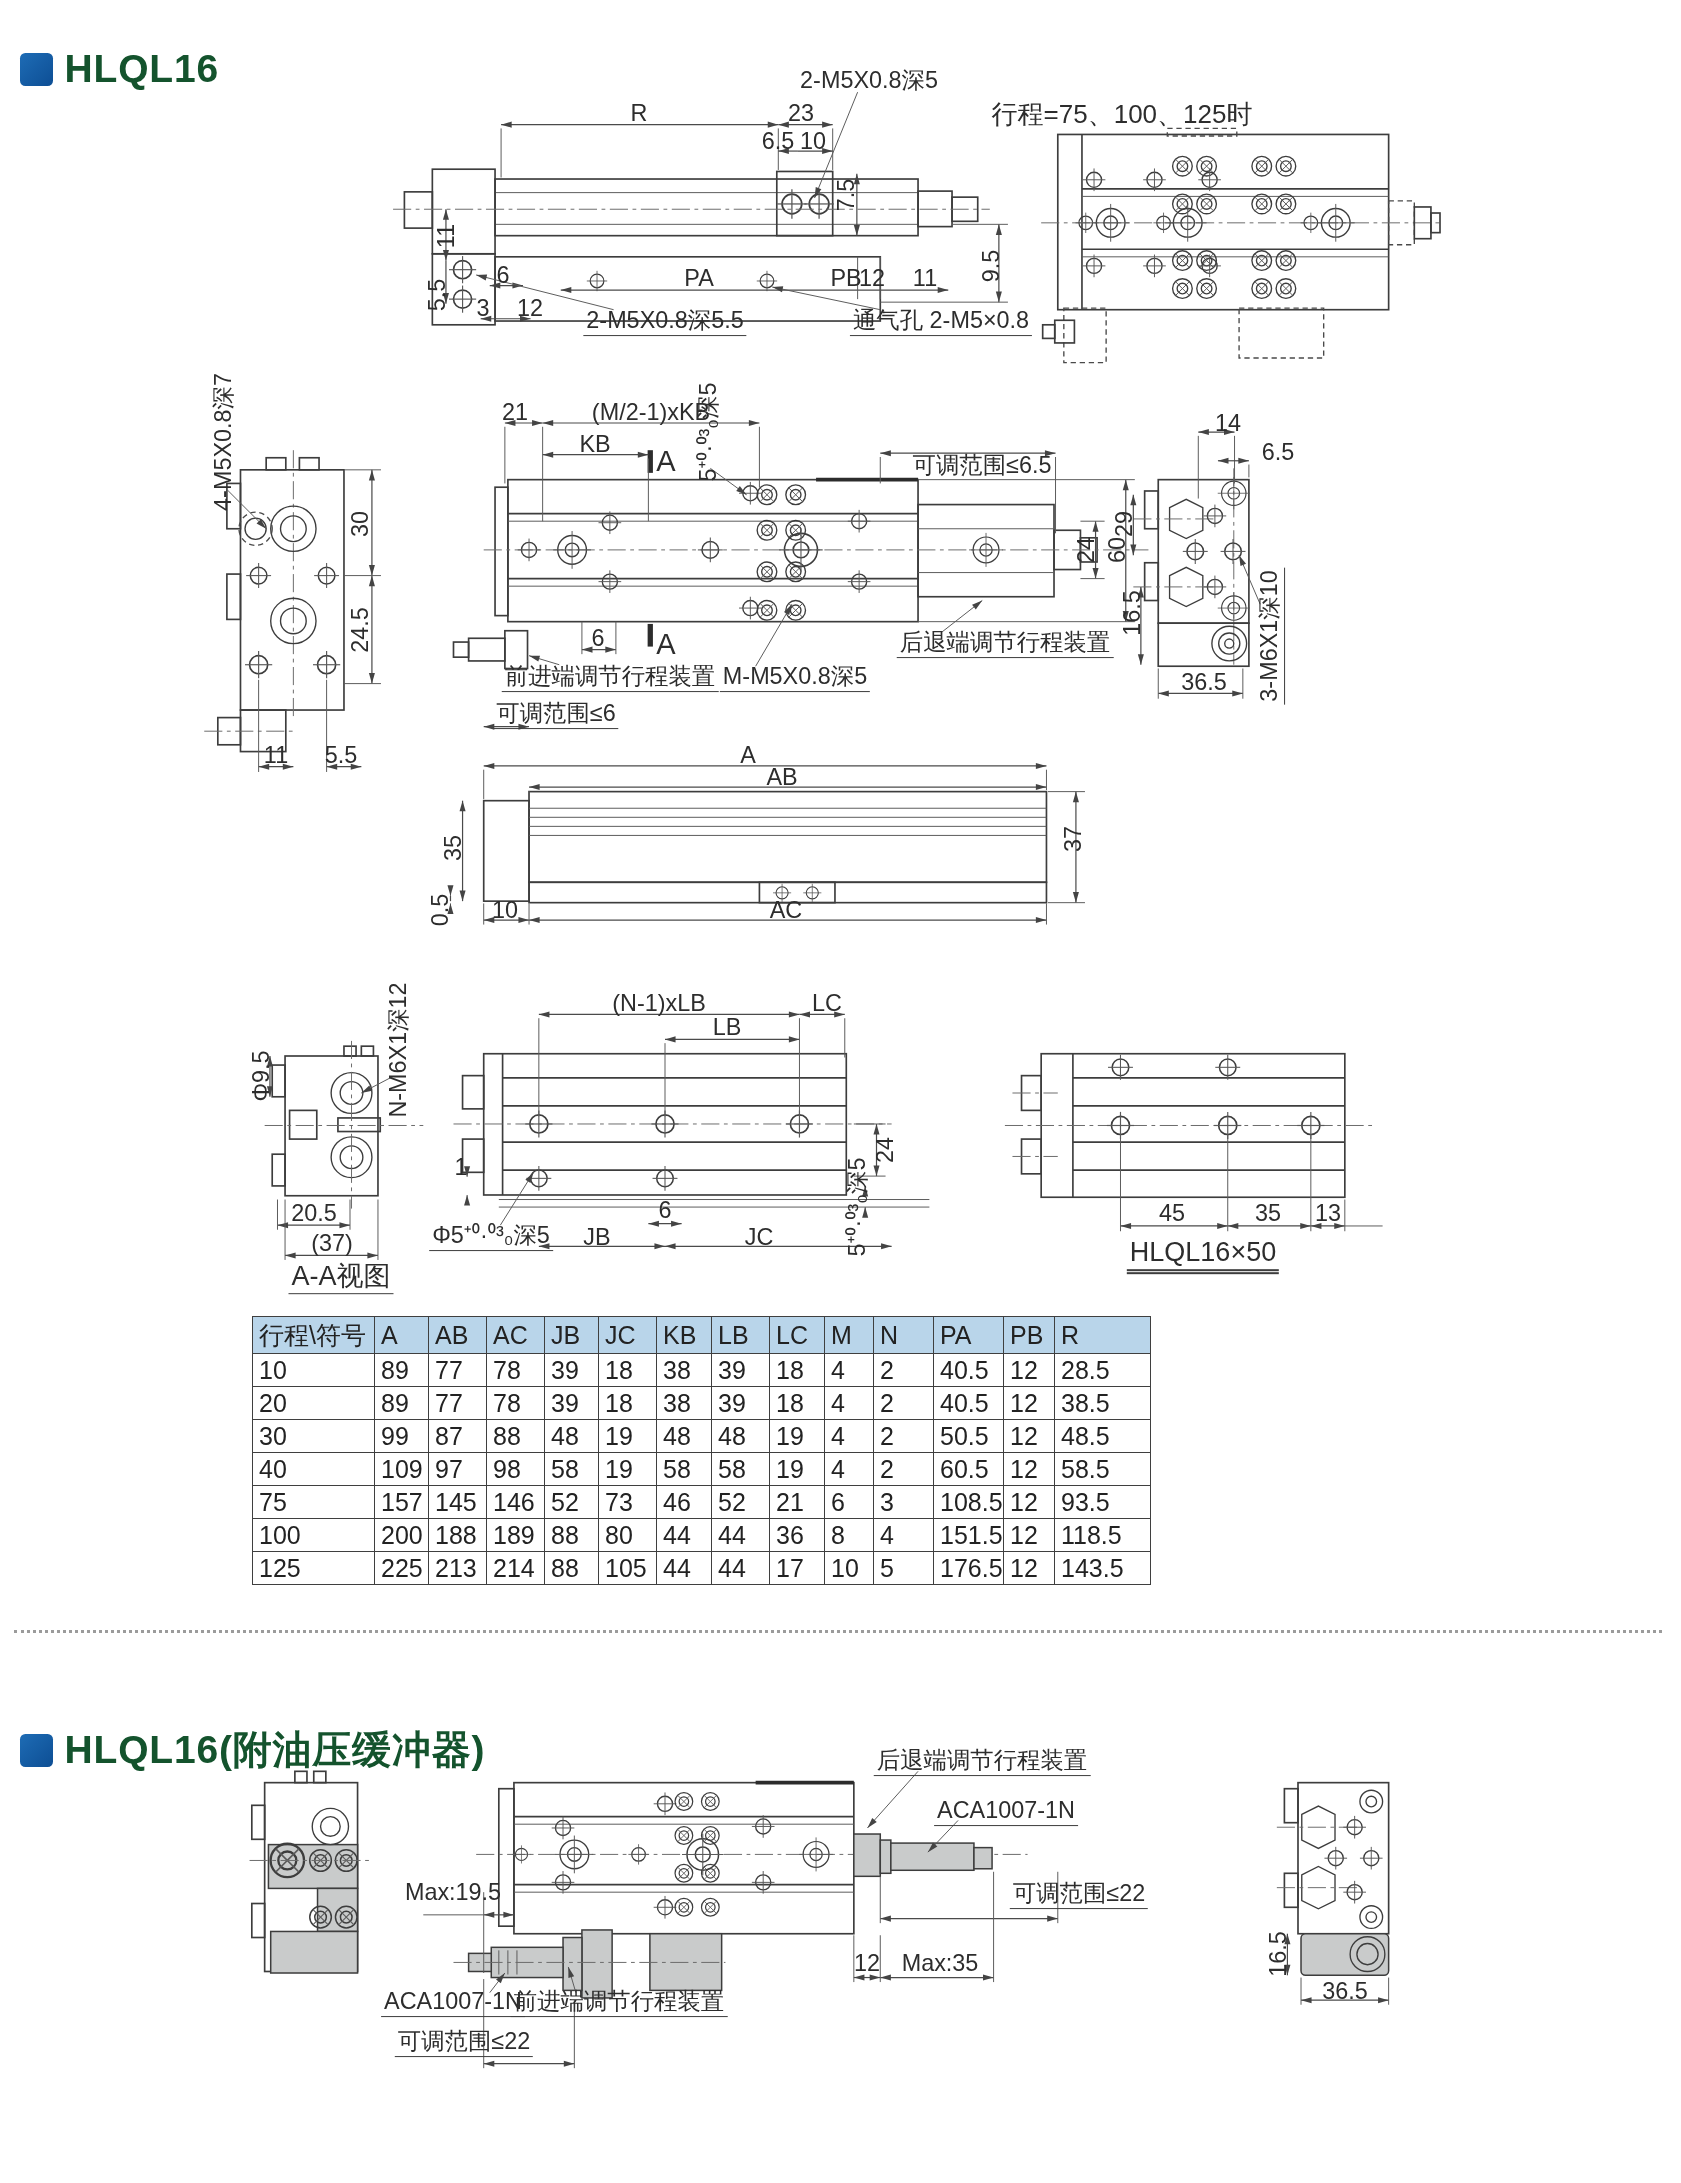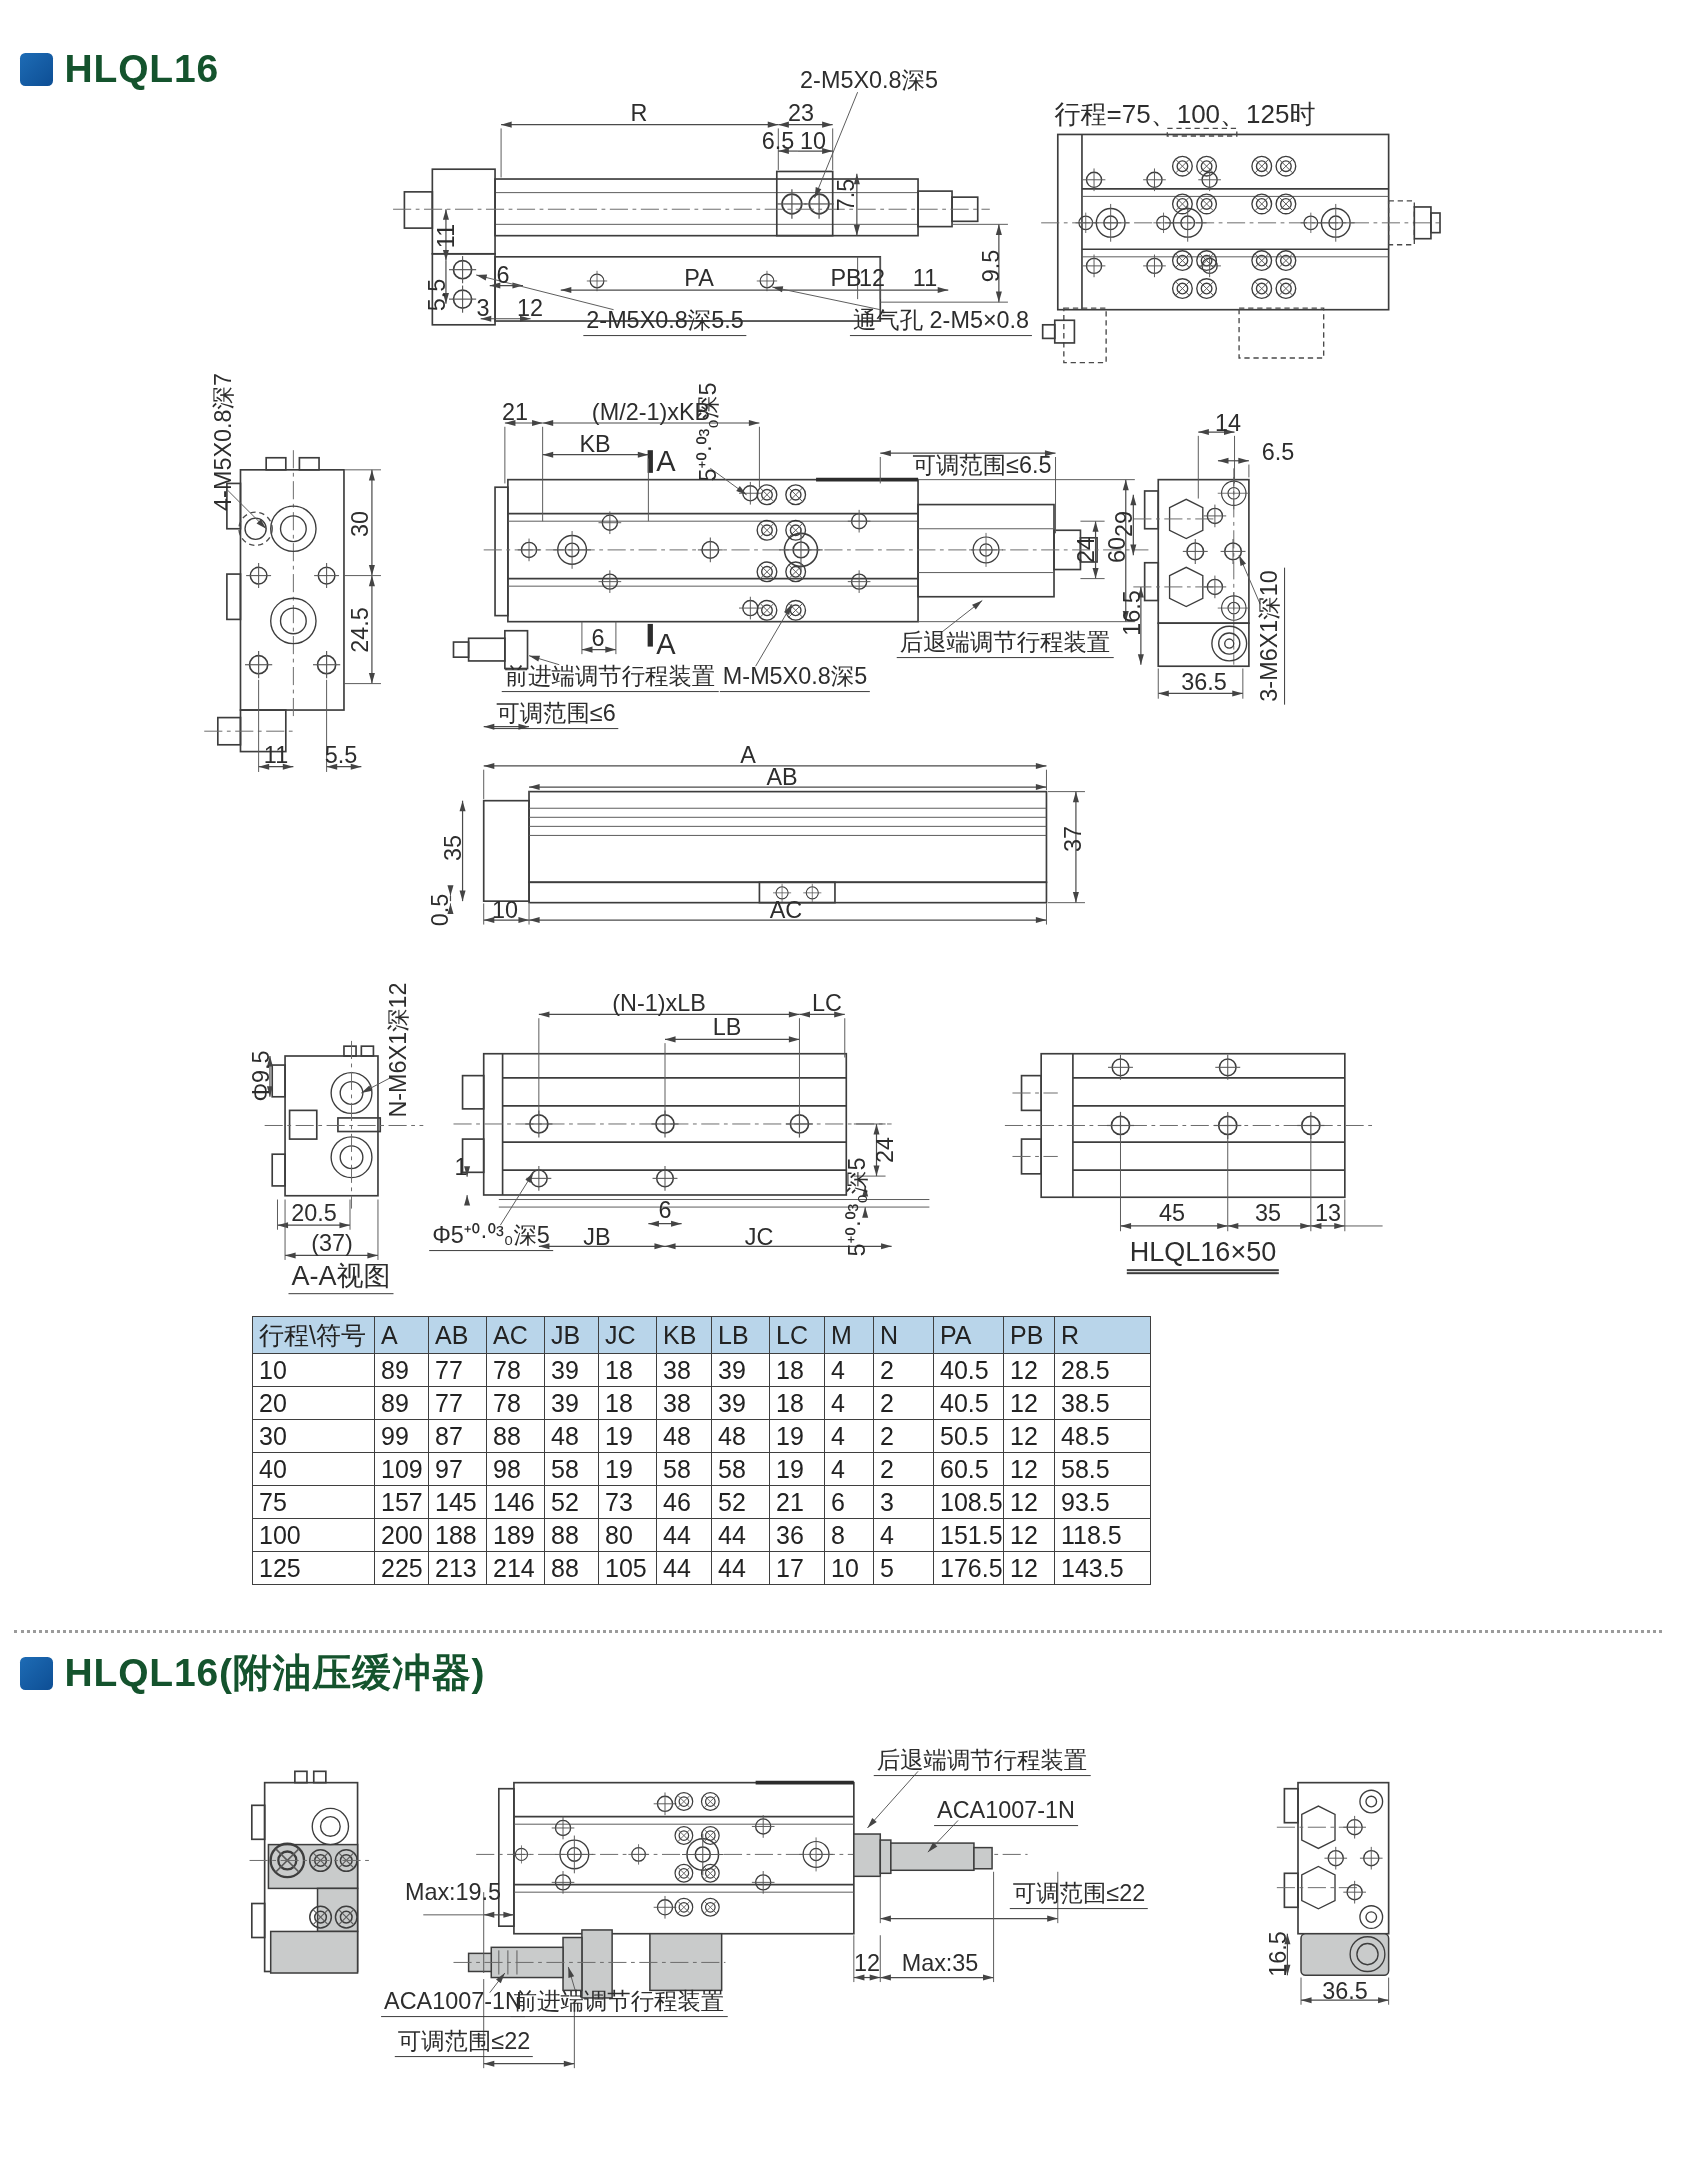--- a/index.html
+++ b/index.html
@@ -30,21 +30,21 @@
 </style>
 </head>
 <body>
 
 <div id="page">
 
   <div class="sec-title" style="left:19.6px;top:47px;">
     <div class="sq"></div>
     <span>HLQL16</span>
   </div>
-  <div class="sec-title" style="left:19.6px;top:1646px;">
+  <div class="sec-title" style="left:19.6px;top:1723px;">
     <div class="sq"></div>
     <span>HLQL16(附油压缓冲器)</span>
   </div>
 
   <div id="dots"></div>
 
   <svg width="1682" height="2183" viewBox="0 0 2226 2890">
     <defs>
       <marker id="ae" markerUnits="userSpaceOnUse" markerWidth="16" markerHeight="10" refX="15" refY="5" orient="auto">
         <path d="M15,5 L1,1 L1,9 z" fill="#444"></path>
@@ -531,21 +531,21 @@
       <span class="lbl rot" style="left: 437px; top: 295px;">5.5</span>
       <span class="lbl" style="left: 503px; top: 275px;">6</span>
       <span class="lbl" style="left: 699px; top: 278px;">PA</span>
       <span class="lbl" style="left: 846px; top: 278px;">PB</span>
       <span class="lbl" style="left: 872px; top: 278px;">12</span>
       <span class="lbl" style="left: 925px; top: 278px;">11</span>
       <span class="lbl" style="left: 483px; top: 308px;">3</span>
       <span class="lbl" style="left: 530px; top: 308px;">12</span>
       <span class="lbl u1" style="left: 665px; top: 322px;">2-M5X0.8深5.5</span>
       <span class="lbl u1" style="left: 941px; top: 322px;">通气孔 2-M5×0.8</span>
-      <span class="lbl" style="left: 1185px; top: 115px; font-size: 26px;">行程=75、100、125时</span>
+      <span class="lbl" style="left: 1122px; top: 115px; font-size: 26px;">行程=75、100、125时</span>
       <span class="lbl rot" style="left: 223px; top: 442px;">4-M5X0.8深7</span>
       <span class="lbl rot" style="left: 360px; top: 524px;">30</span>
       <span class="lbl rot" style="left: 360px; top: 630px;">24.5</span>
       <span class="lbl" style="left: 276px; top: 755px;">11</span>
       <span class="lbl" style="left: 341px; top: 755px;">5.5</span>
       <span class="lbl" style="left: 515px; top: 412px;">21</span>
       <span class="lbl" style="left: 651px; top: 412px;">(M/2-1)xKB</span>
       <span class="lbl" style="left: 595px; top: 444px;">KB</span>
       <span class="lbl" style="left: 666px; top: 461px; font-size: 29px;">A</span>
       <span class="lbl rot" style="left: 708px; top: 432px;">5⁺⁰·⁰³₀深5</span>

